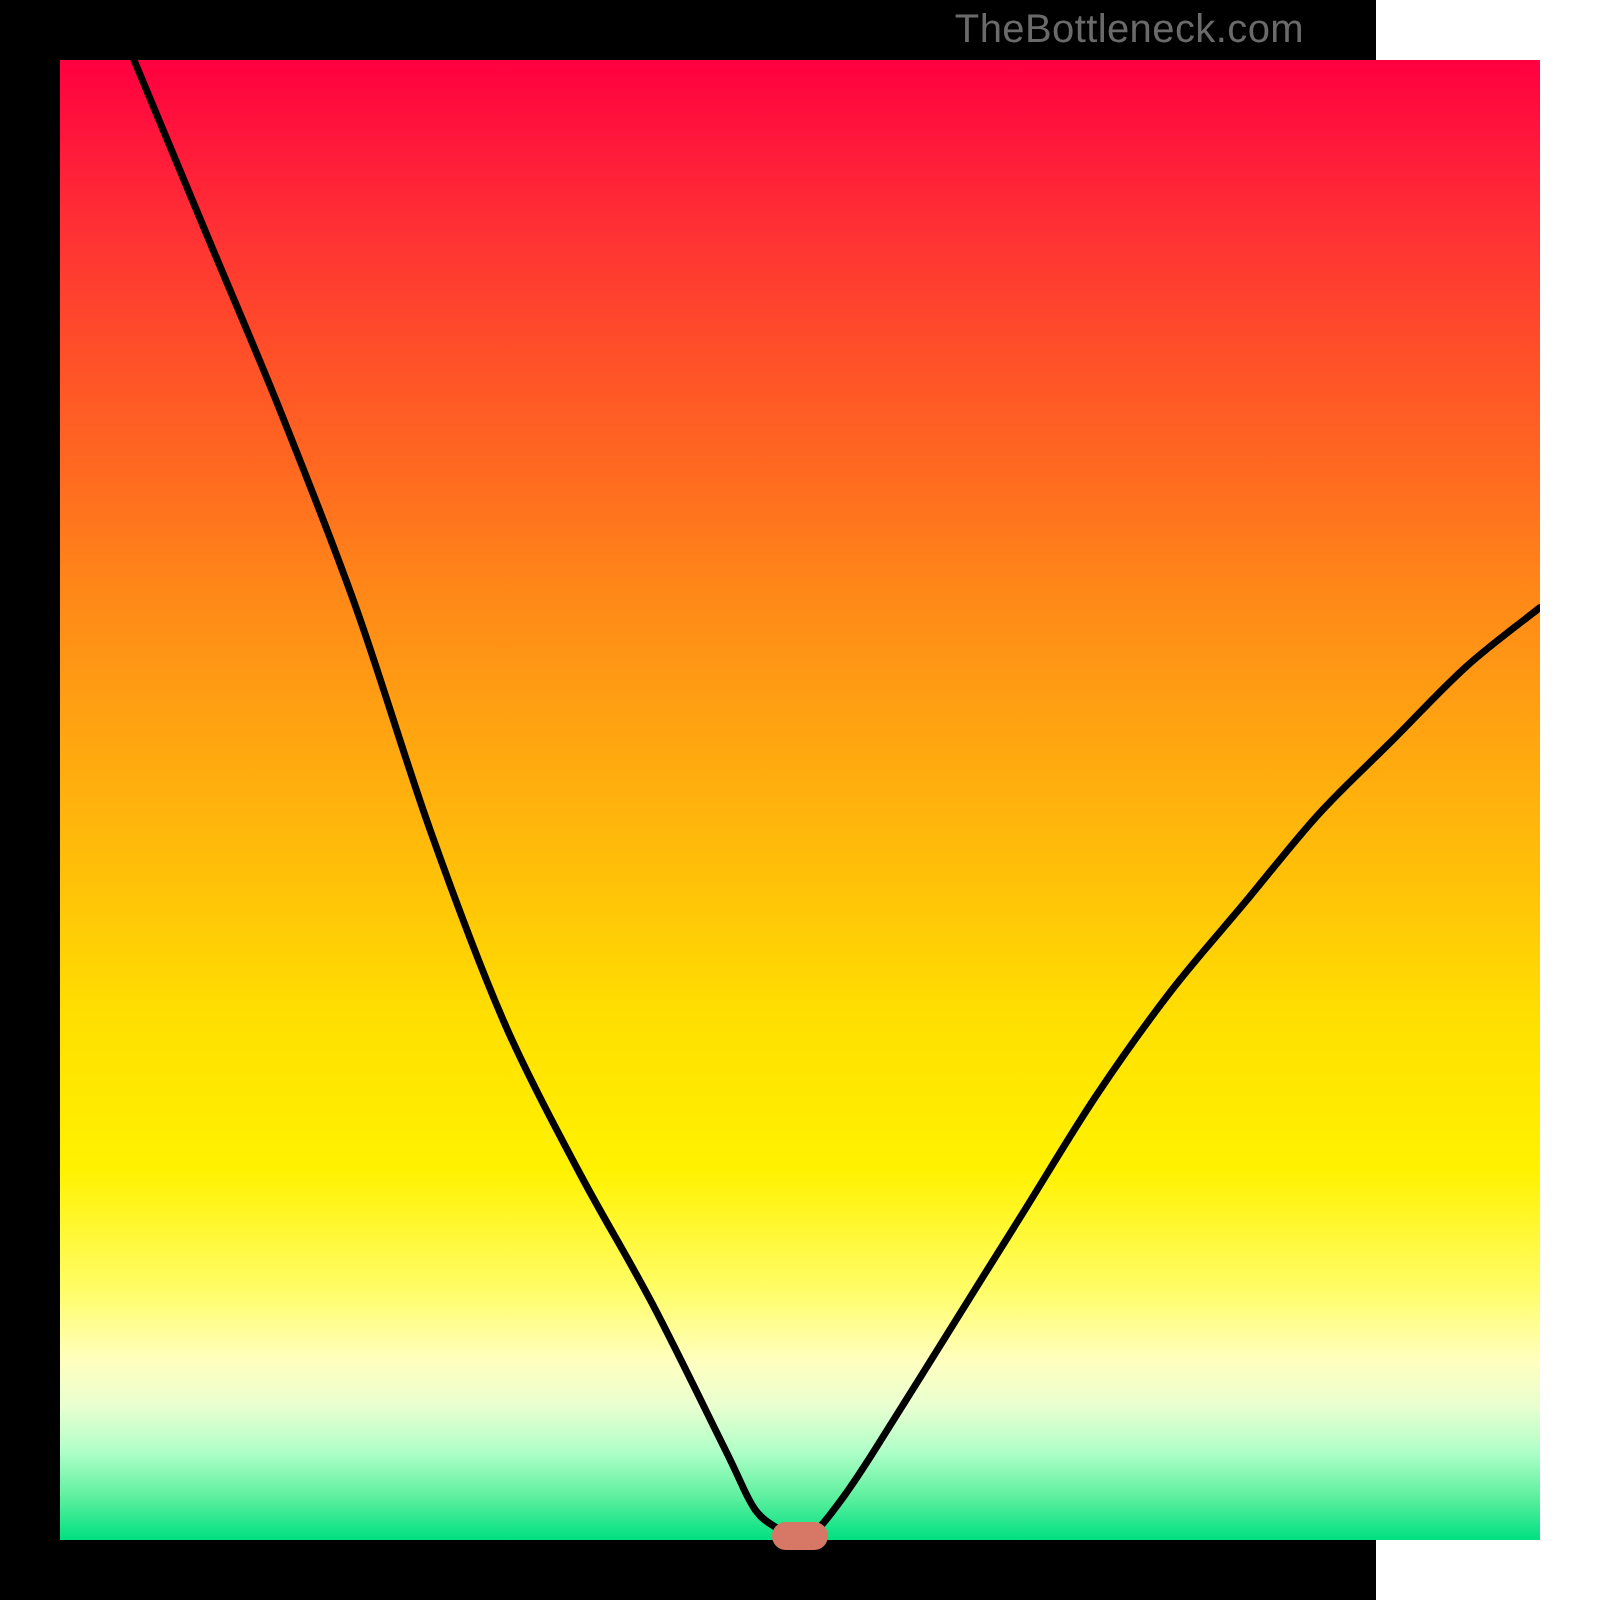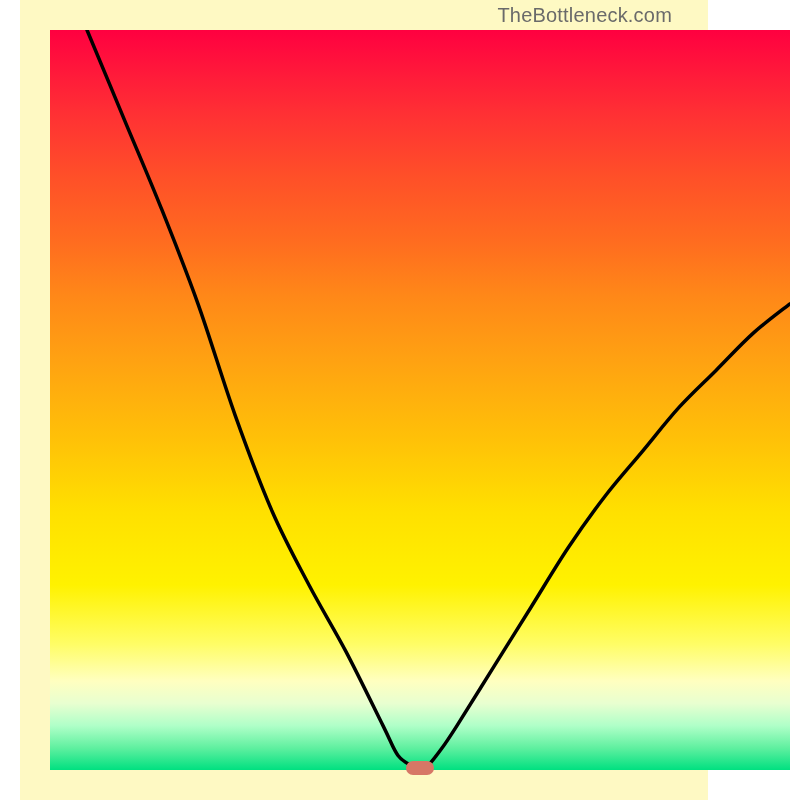--- a/index.html
+++ b/index.html
@@ -1,22 +1,21 @@
 <!DOCTYPE html>
 <html><head>
 <meta charset="utf-8">
 <style>
   * { margin: 0; padding: 0; box-sizing: border-box; }
   html, body { width: 800px; height: 800px; overflow: hidden; }
   .frame {
     width: 688px;
     height: 800px;
-    background: #fef9c3;
+    background: #000000;
     position: relative;
-    margin-left: 20px;
   }
   .plot {
     position: absolute;
     left: 30px;
     top: 30px;
     width: 740px;
     height: 740px;
     background: linear-gradient(to bottom,
       #ff0040 0%,
       #ff1a3a 6%,

